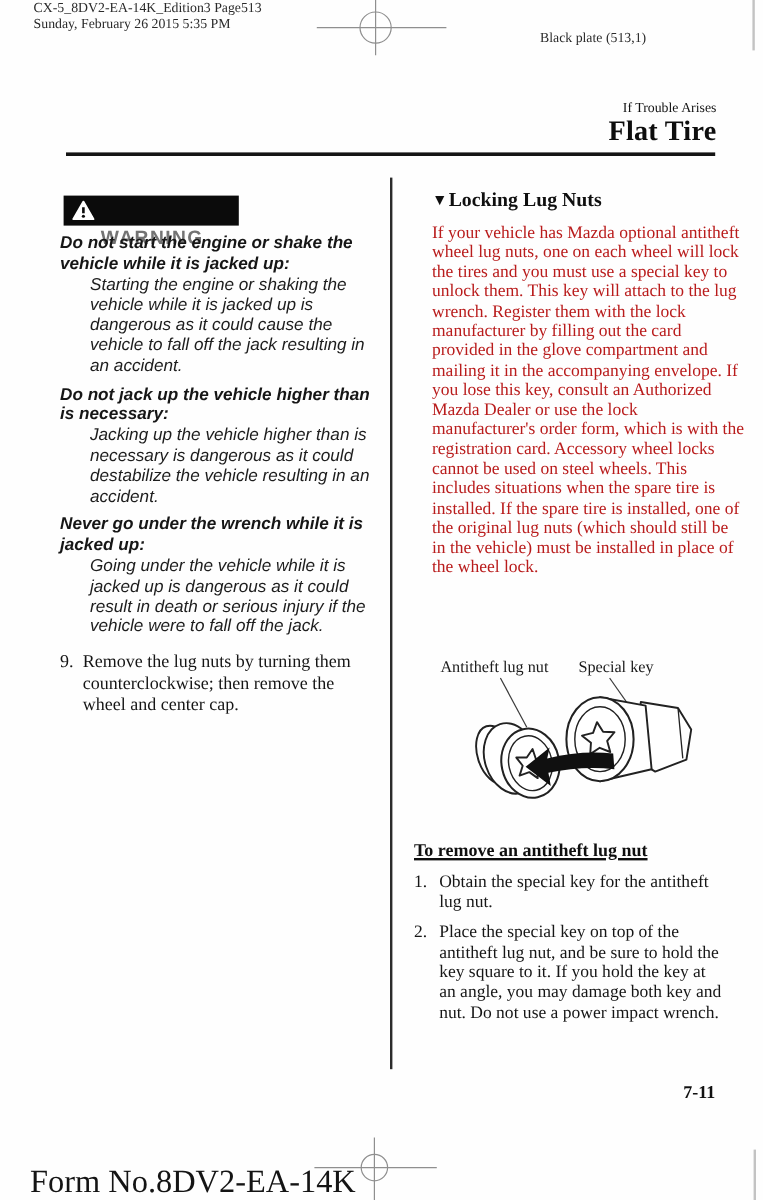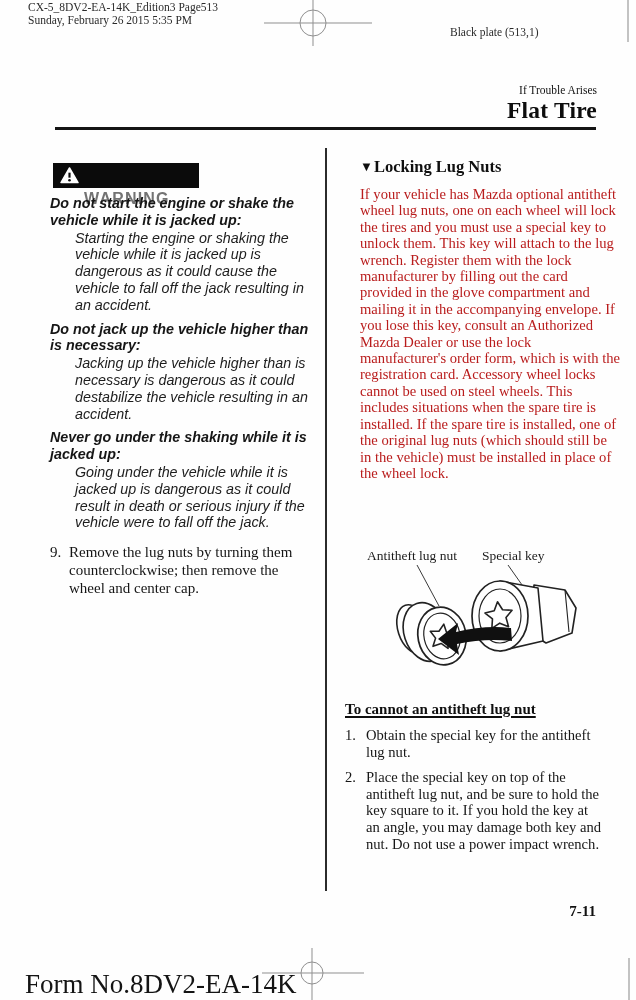--- a/index.html
+++ b/index.html
@@ -83,21 +83,21 @@
 
   <div class="warn-item">
     <div class="warn-head">Do not start the engine or shake the vehicle while it is jacked up:</div>
     <div class="warn-body">Starting the engine or shaking the vehicle while it is jacked up is dangerous as it could cause the vehicle to fall off the jack resulting in an accident.</div>
   </div>
   <div class="warn-item">
     <div class="warn-head">Do not jack up the vehicle higher than is necessary:</div>
     <div class="warn-body">Jacking up the vehicle higher than is necessary is dangerous as it could destabilize the vehicle resulting in an accident.</div>
   </div>
   <div class="warn-item">
-    <div class="warn-head">Never go under the shaking while it is jacked up:</div>
+    <div class="warn-head">Never go under the wrench while it is jacked up:</div>
     <div class="warn-body">Going under the vehicle while it is jacked up is dangerous as it could result in death or serious injury if the vehicle were to fall off the jack.</div>
   </div>
 
   <div class="step-row">
     <span class="num">9.</span>
     <span class="txt">Remove the lug nuts by turning them counterclockwise; then remove the wheel and center cap.</span>
   </div>
 </div>
 
 <div class="right-col">
@@ -124,21 +124,21 @@
     <line x1="95" y1="15" x2="99" y2="57" stroke="#222222" stroke-width="1.1"></line>
     <polygon points="30,6 68,13 73,66 30,76" fill="#ffffff" stroke="#222222" stroke-width="1.6" stroke-linejoin="round"></polygon>
     <ellipse cx="30" cy="41" rx="28" ry="35" fill="#ffffff" stroke="#222222" stroke-width="1.7"></ellipse>
     <ellipse cx="30" cy="41" rx="21" ry="27" fill="#ffffff" stroke="#222222" stroke-width="1.2"></ellipse>
     <polygon points="0,-14.3 4.2,-5.8 13.6,-4.4 6.8,2.2 8.4,11.6 0,7.2 -8.4,11.6 -6.8,2.2 -13.6,-4.4 -4.2,-5.8" transform="translate(29,41) rotate(-6)" fill="#ffffff" stroke="#222222" stroke-width="1.6" stroke-linejoin="round"></polygon>
   </g>
 
   <path d="M93,99 L113,83 L111,92 Q140,85 166,88 L167,101 Q140,98 112,104 L114,115 Z" fill="#101010"></path>
 </svg>
 
-<div class="sub-head">To cannot an antitheft lug nut</div>
+<div class="sub-head">To remove an antitheft lug nut</div>
 
 <div class="r-steps">
   <div class="r-step">
     <span class="num">1.</span>
     <span class="txt">Obtain the special key for the antitheft lug nut.</span>
   </div>
   <div class="r-step">
     <span class="num">2.</span>
     <span class="txt">Place the special key on top of the antitheft lug nut, and be sure to hold the key square to it. If you hold the key at an angle, you may damage both key and nut. Do not use a power impact wrench.</span>
   </div>

